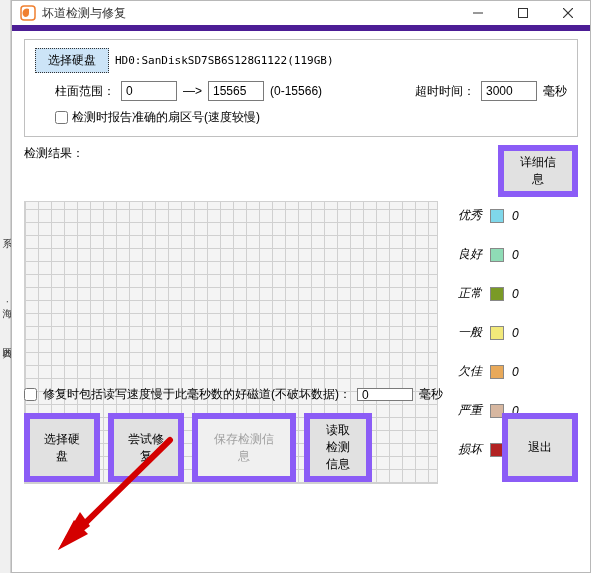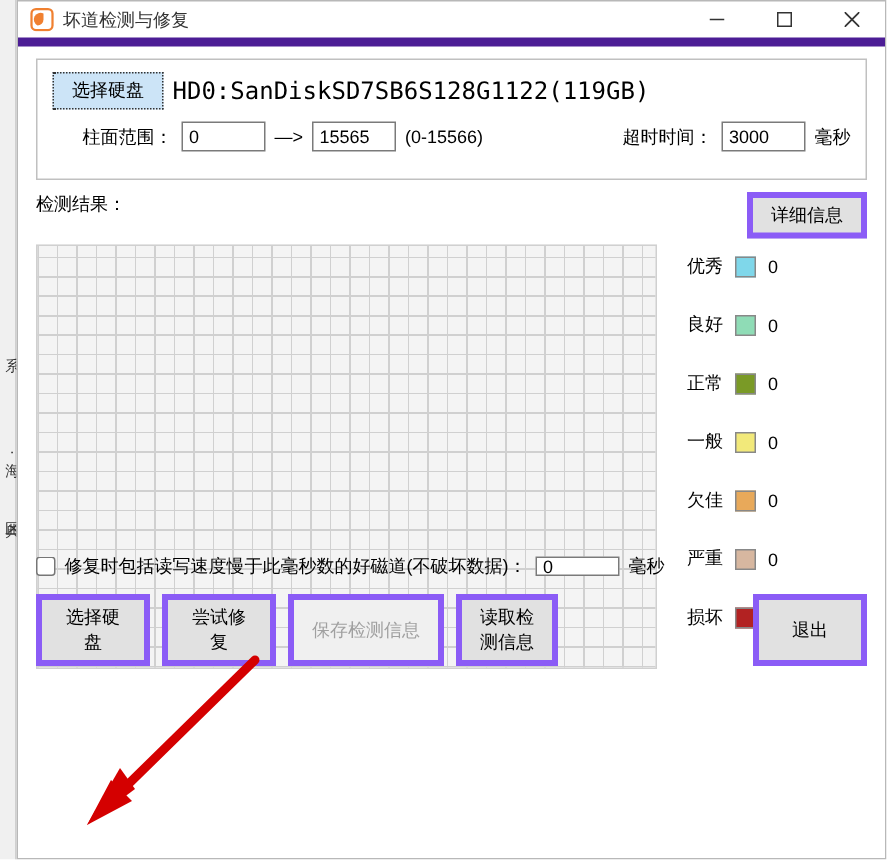--- a/index.html
+++ b/index.html
@@ -8,35 +8,35 @@
 .left-strip .glyph { writing-mode: vertical-rl; font-size: 10px; color: #333; position: absolute; }
 .window { position: absolute; left: 11px; top: 0; width: 580px; height: 573px; background: #fff; border: 1px solid #b8b8b8; }
 .titlebar { height: 30px; display: flex; align-items: center; border-bottom: 6px solid #4c1d95; }
 .titlebar .appicon { width: 16px; height: 16px; margin: 0 6px 0 8px; display: inline-flex; }
 .titlebar .title { flex: 1; font-size: 12px; color: #333; }
 .winbtns { display: flex; height: 100%; }
 .winbtns div { width: 45px; display: flex; align-items: center; justify-content: center; }
 .content { padding: 8px 12px; position: relative; }
 .groupbox { border: 1px solid #c0c0c0; padding: 8px 10px 10px; margin-bottom: 8px; }
 .row { display: flex; align-items: center; gap: 6px; margin-bottom: 8px; }
-.btn { background: #e1e1e1; border: 4px solid #8b5cf6; padding: 3px 12px; font-size: 12px; cursor: pointer; font-family: inherit; }
+.btn { background: #e1e1e1; border: 6px solid #8b5cf6; padding: 3px 12px; font-size: 12px; cursor: pointer; font-family: inherit; }
 .btn.primary-sel { background: #cce4f7; border: 1px dotted #333; }
 .btn:disabled { color: #a0a0a0; background: #f0f0f0; }
-.diskname { font-family: "Consolas", monospace; font-size: 16px; }
+.diskname { font-family: "Consolas", monospace; font-size: 11px; }
 .txtinput { border: 1px solid #7a7a7a; padding: 2px 4px; font-size: 12px; font-family: inherit; height: 20px; }
 .txtinput.w56 { width: 56px; }
 .chk { display: flex; align-items: center; gap: 4px; }
 .chk input { width: 13px; height: 13px; }
 .results-head { display: flex; align-items: flex-start; margin: 4px 0 4px; }
 .results-head .lbl { flex: 1; }
 .results-head .detailbtn { width: 80px; }
 .grid-legend-wrap { display: flex; gap: 20px; }
 .gridpanel { width: 414px; height: 283px; background-image: repeating-linear-gradient(0deg,#d0d0d0 0,#d0d0d0 1px,transparent 1px,transparent 13px), repeating-linear-gradient(90deg,#d0d0d0 0,#d0d0d0 1px,transparent 1px,transparent 13px); background-color: #f4f4f4; border: 1px solid #d0d0d0; }
 .legend { display: flex; flex-direction: column; gap: 22px; padding-top: 6px; }
-.legend-row { display: flex; align-items: center; gap: 8px; }
+.legend-row { display: flex; align-items: center; gap: 8px; font-style: italic; }
 .legend-row .sw { width: 14px; height: 14px; border: 1px solid #888; }
 .legend-row .cnt { width: 20px; text-align: left; }
 .bottom-area { position: absolute; left: 12px; right: 12px; bottom: 10px; }
 .repair-row { display: flex; align-items: center; gap: 6px; margin-bottom: 10px; }
 .btnbar { display: flex; gap: 8px; }
 .btnbar .spacer { flex: 1; }
 .btnbar .btn { width: 76px; text-align: center; }
 .arrow-annot { position: absolute; pointer-events: none; z-index: 10; }
 </style>
 </head>
@@ -88,20 +88,24 @@
       <div class="row" style="padding-left:20px">
         <span>柱面范围：</span>
         <input class="txtinput w56" value="0" style="">
         <span>—&gt;</span>
         <input class="txtinput w56" value="15565" style="">
         <span>(0-15566)</span>
         <span style="flex:1"></span>
         <span>超时时间：</span>
         <input class="txtinput w56" value="3000" style="">
         <span>毫秒</span>
+      </div>
+      <div class="row chk" style="padding-left:20px;margin-bottom:0">
+        <input type="checkbox" style="">
+        <span>检测时报告准确的扇区号(速度较慢)</span>
       </div>
     </div>
 
     <div class="results-head">
       <span class="lbl">检测结果：</span>
       <button class="btn detailbtn">详细信息</button>
     </div>
 
     <div class="grid-legend-wrap">
       <div class="gridpanel"></div>

